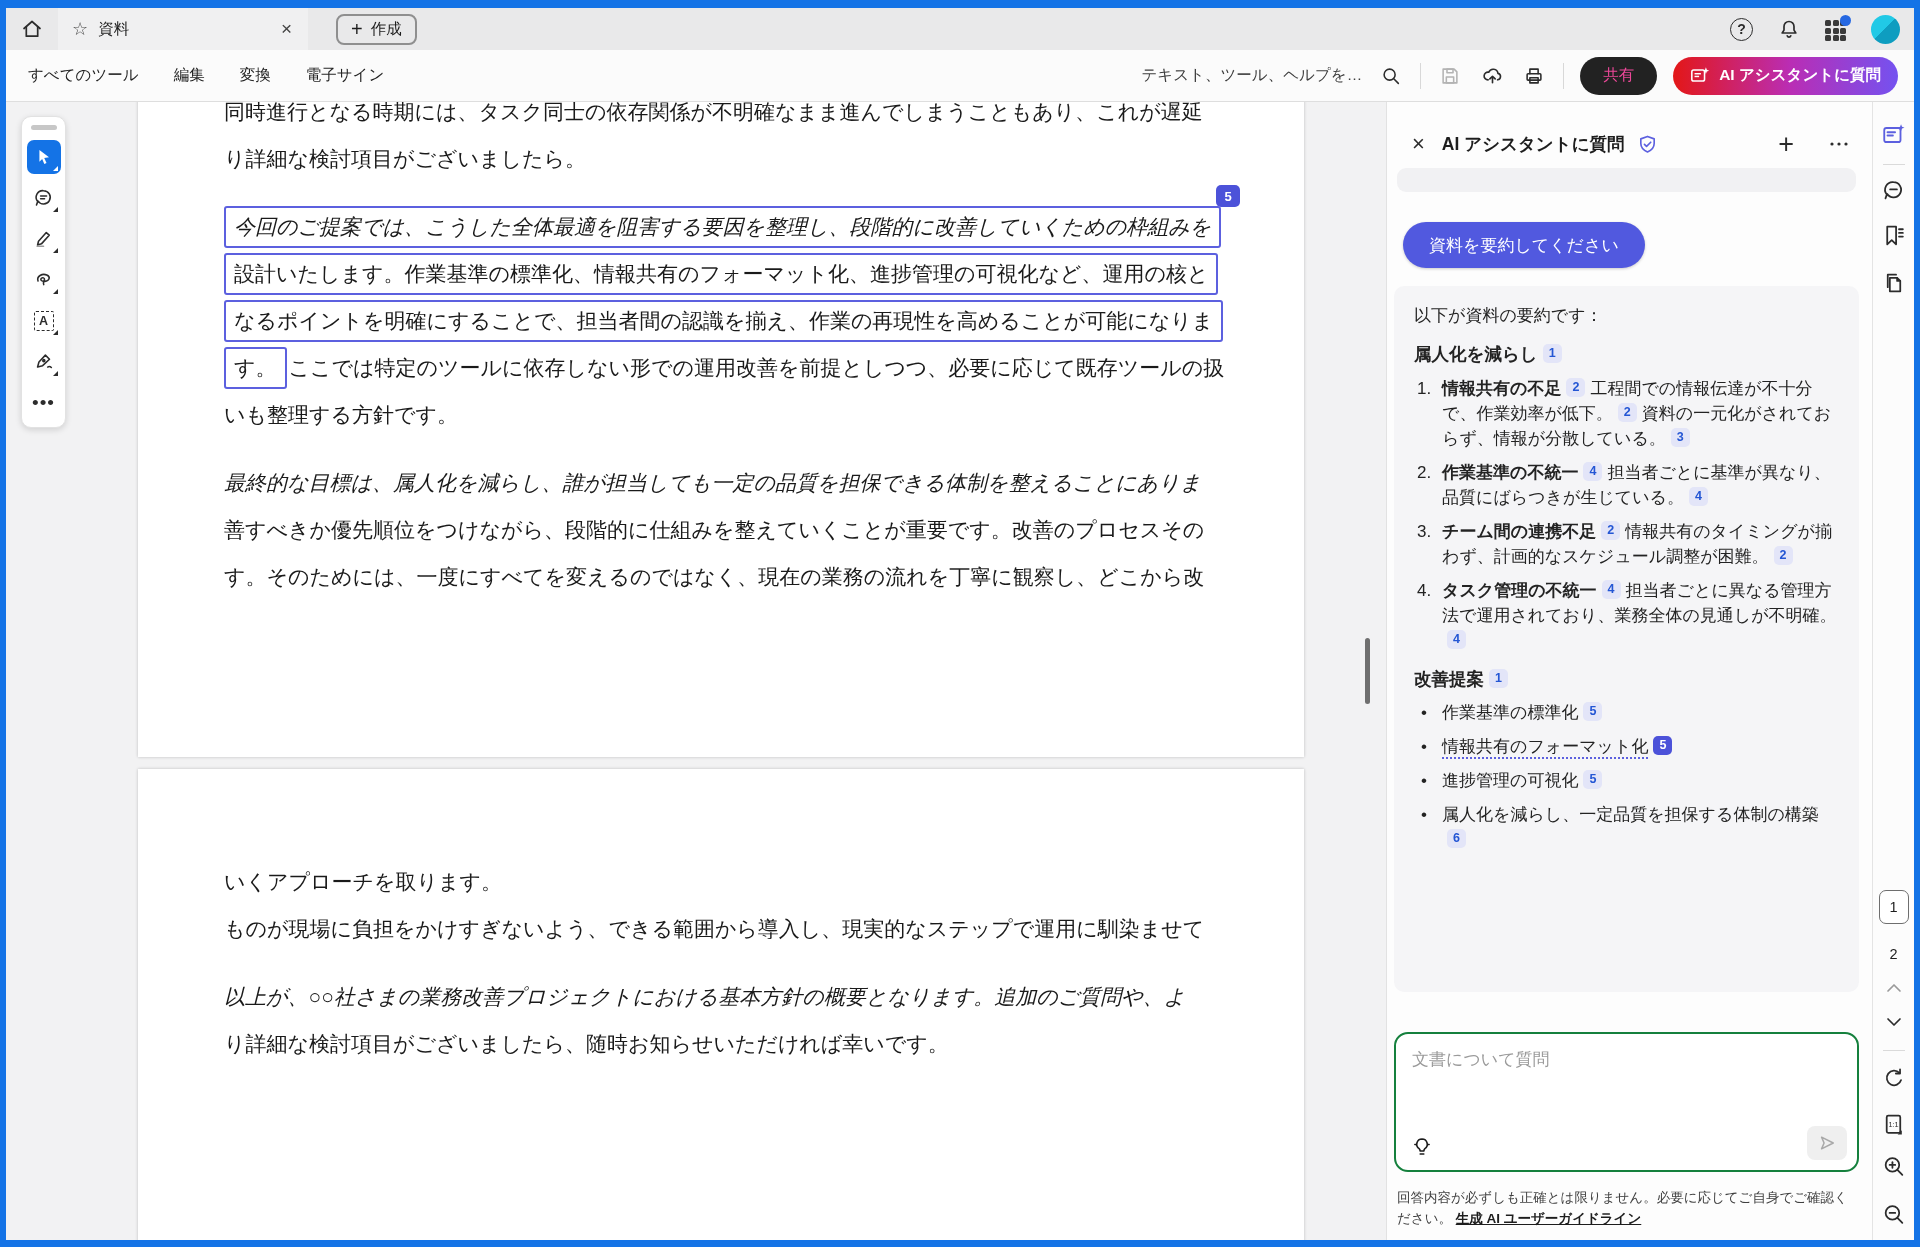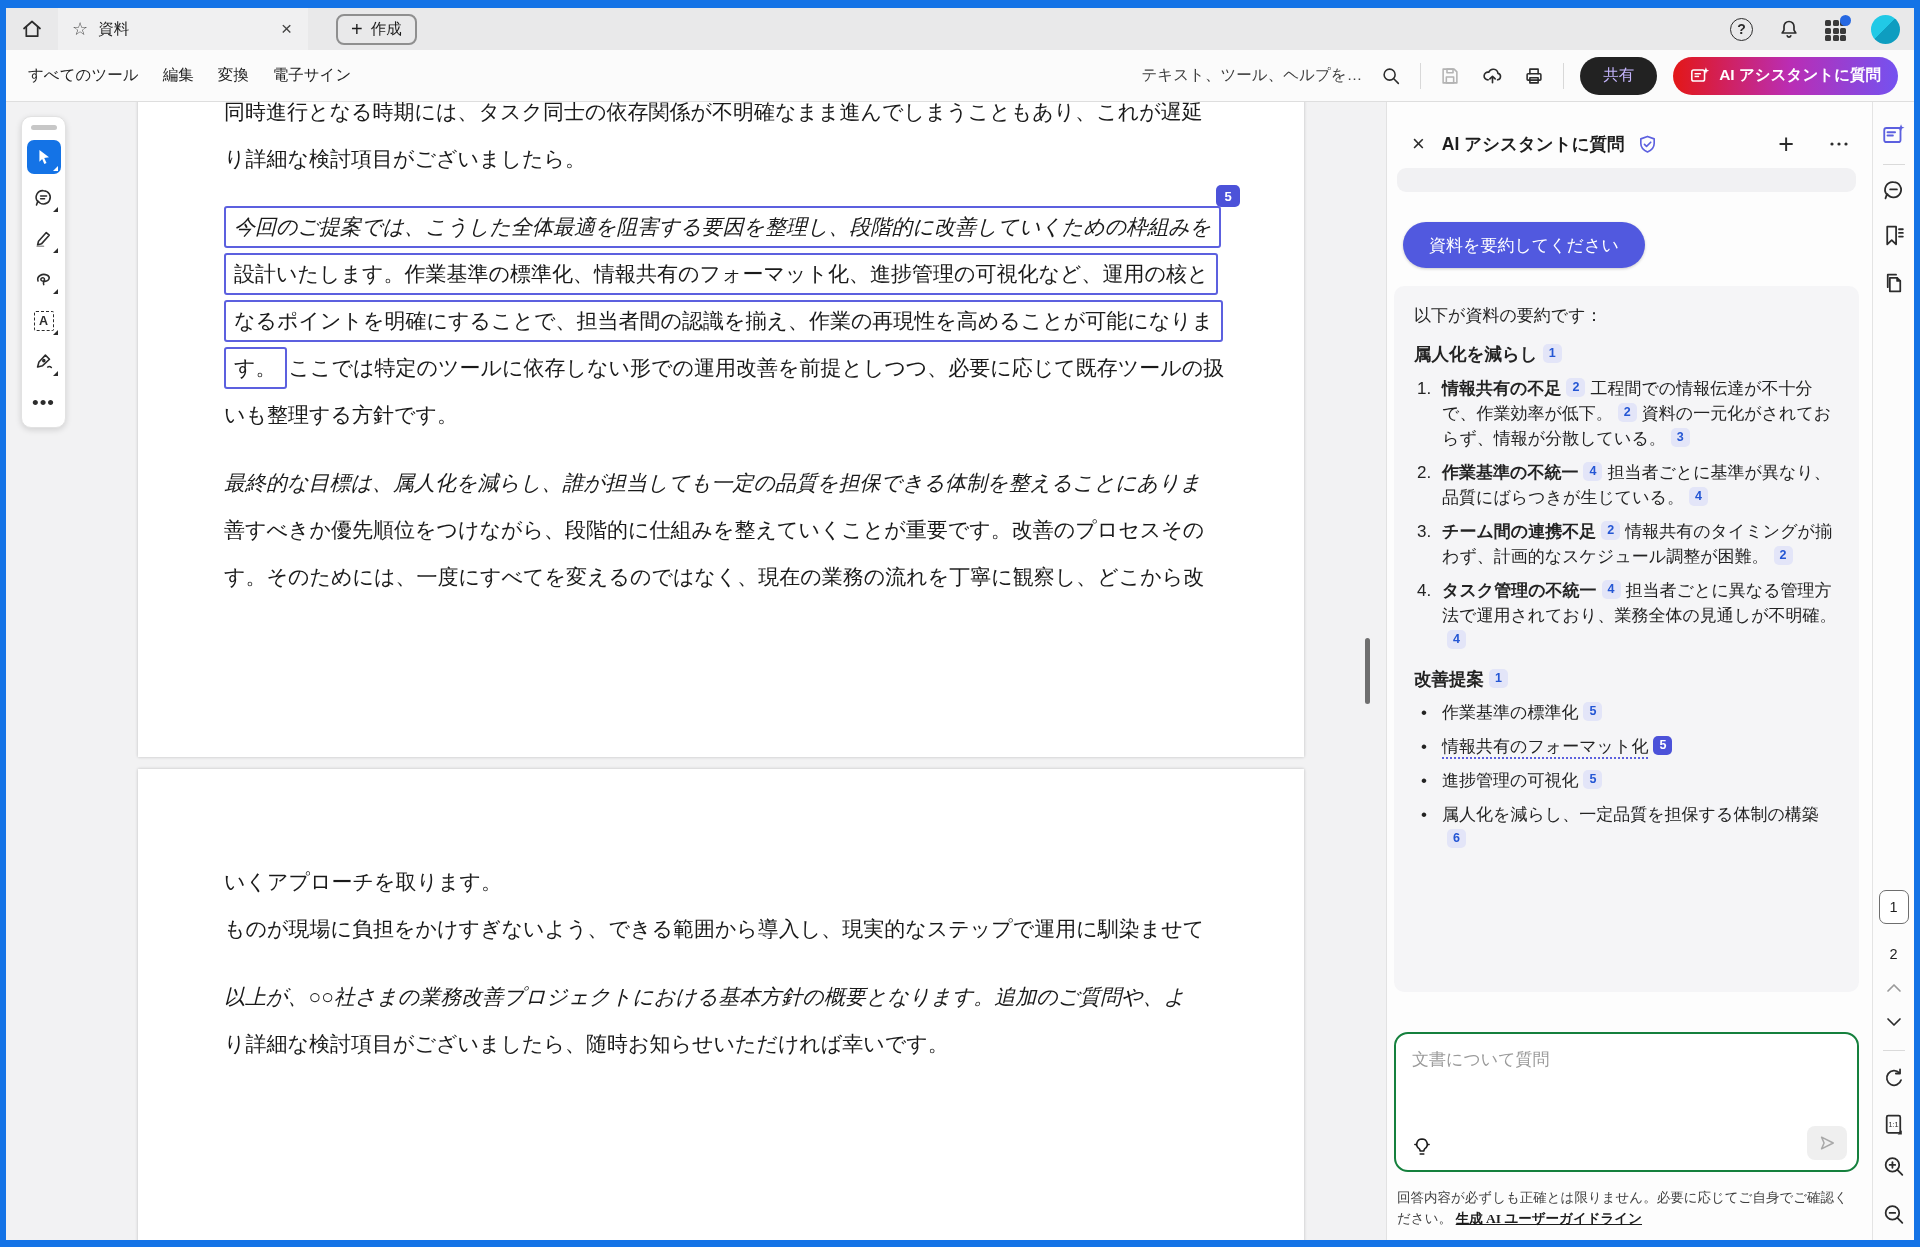--- a/index.html
+++ b/index.html
@@ -29,28 +29,28 @@
     display:flex;align-items:center;justify-content:center;font-size:14px;font-weight:bold;color:#2c2c2c;}
   .apps-grid{position:relative;width:22px;height:22px;}
   .apps-grid .dotmat{display:grid;grid-template-columns:repeat(3,6px);grid-template-rows:repeat(3,6px);gap:1.5px;padding-top:2px;}
   .apps-grid .dotmat i{background:#3a3a3a;border-radius:1.5px;}
   .apps-grid .bluedot{position:absolute;top:-3px;right:-4px;width:11px;height:11px;border-radius:50%;background:#2668E2;}
   .avatar{width:29px;height:29px;border-radius:50%;background:linear-gradient(135deg,var(--avatar_teal) 48%,#0E9DC0 48%);}
 
   
   .menu-bar{height:52px;background:#FBFBFB;border-bottom:1px solid #DEDEDE;display:flex;align-items:center;
     padding:0 0 0 22px;font-size:15.5px;color:#1f1f1f;flex:none;}
-  .menu-left{display:flex;align-items:center;gap:24px;}
+  .menu-left{display:flex;align-items:center;gap:35px;}
   .menu-item{cursor:pointer;}
   .menu-right{margin-left:auto;display:flex;align-items:center;gap:16px;padding-right:16px;}
   .search-txt{color:#3c3c3c;cursor:text;}
   .vdiv{width:1px;height:26px;background:#D8D8D8;}
   .tool-ic{width:26px;height:26px;display:flex;align-items:center;justify-content:center;cursor:pointer;}
   .pill{height:38px;border-radius:19px;display:flex;align-items:center;font-size:15.5px;cursor:pointer;}
-  .share-pill{background:var(--share_button_bg);color:#c4b5fd;padding:0 23px;}
+  .share-pill{background:var(--share_button_bg);color:#ec4899;padding:0 23px;}
   .ai-pill{background:linear-gradient(90deg,var(--ai_grad_1),var(--ai_grad_2) 52%,var(--ai_grad_3));color:#fff;padding:0 17px;gap:9px;font-weight:bold;}
 
   
   .main{flex:1;display:flex;min-height:0;}
   .canvas{flex:1;position:relative;overflow:hidden;background:#F2F2F3;}
 
   
   .tool-rail{position:absolute;left:15px;top:14px;width:45px;background:#fff;border:1px solid #E2E2E2;
     border-radius:10px;box-shadow:0 2px 6px rgba(0,0,0,.14);padding:6px 5px 7px;display:flex;flex-direction:column;
     align-items:center;gap:7px;z-index:5;}
@@ -100,21 +100,21 @@
     color:var(--citation_text);font-size:12.5px;font-weight:bold;text-align:center;vertical-align:3px;margin:0 5px;padding:0 3px;cursor:pointer;}
   .cite.active{background:var(--citation_active_bg);color:#fff;}
   .input-box{position:absolute;top:930px;left:7px;right:13px;height:140px;background:#fff;border:2px solid #15803d;border-radius:14px;}
   .input-box textarea{width:100%;height:86px;border:none;outline:none;resize:none;background:transparent;
     padding:14px 16px;font-size:17px;font-family:inherit;color:#222;}
   .input-box textarea::placeholder{color:#9A9A9A;}
   .bulb-btn{position:absolute;left:14px;bottom:11px;cursor:pointer;}
   .send-btn{position:absolute;right:10px;bottom:10px;width:40px;height:34px;border-radius:8px;background:#EFEFEF;
     display:flex;align-items:center;justify-content:center;cursor:pointer;}
   .disclaimer{position:absolute;top:1086px;left:10px;right:16px;font-size:13.5px;line-height:1.55;color:#3F3F3F;}
-  .guide-link{font-weight:bold;text-decoration:underline;color:#1d1d1d;cursor:pointer;font-family:Liberation Serif, serif;}
+  .guide-link{font-weight:bold;text-decoration:underline;color:#1d1d1d;cursor:pointer;}
 
   
   .rail{width:42px;flex:none;background:#FCFCFC;border-left:1px solid #E4E4E4;position:relative;}
   .ric{position:absolute;left:50%;transform:translateX(-50%);cursor:pointer;}
   .rdiv{position:absolute;left:50%;transform:translateX(-50%);width:22px;height:1px;background:#DADADA;}
   .ric.ai-active{color:var(--highlight_purple);}
   .ric.ai-active .ic{stroke:var(--highlight_purple);}
   .page-ind{width:30px;height:34px;border:1.5px solid #6E6E6E;border-radius:7px;background:#fff;
     display:flex;align-items:center;justify-content:center;font-size:14.5px;color:#1d1d1d;}
   .page-num{font-size:14.5px;color:#1d1d1d;}

